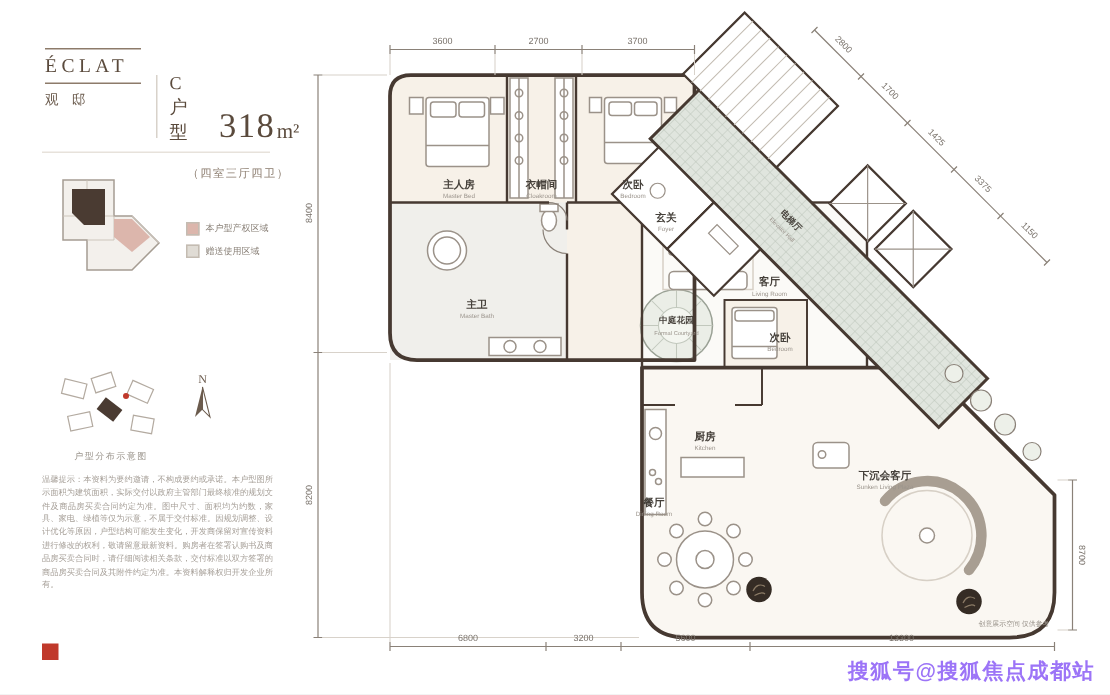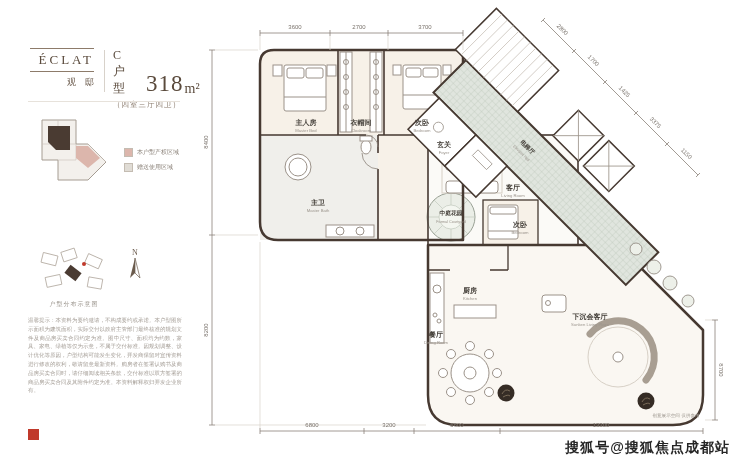--- a/index.html
+++ b/index.html
@@ -1,29 +1,29 @@
 <!DOCTYPE html>
 <html><head>
 <meta charset="utf-8">
 <style>
   html,body{margin:0;padding:0;background:#e9e9e9;}
   .page{position:relative;width:740px;height:463px;background:#ffffff;overflow:hidden;
         font-family:"Liberation Sans",sans-serif;}
   
-  .brand{position:absolute;left:30px;top:48px;width:64px;text-align:right;color:#5a4a3c;}
+  .brand{position:absolute;left:30px;top:32px;width:64px;text-align:left;color:#5a4a3c;}
   .brand .rule{height:1px;background:#8d7b6a;}
   .brand-name{font-family:"Liberation Serif",serif;font-size:13px;letter-spacing:3px;padding:3px 0;}
   .brand-sub{font-size:9px;letter-spacing:9px;margin-right:-9px;margin-top:4px;color:#6b5b4d;}
   .vdiv{position:absolute;left:104px;top:50px;height:42px;width:1px;background:#d8d2ca;}
   .unit{position:absolute;left:113px;top:48px;width:80px;color:#5a4a3c;}
   .unit-line{font-family:"Liberation Serif",serif;display:flex;align-items:flex-end;}
   .unit-prefix{font-size:12px;letter-spacing:1px;}
   .unit-area{font-size:23px;margin-left:20px;letter-spacing:1px;}
   .unit-areaunit{font-size:14px;margin-left:1px;}
-  .unit-rooms{font-size:7.5px;color:#8a7b6d;margin-top:3px;letter-spacing:1px;}
+  .unit-rooms{font-size:7.5px;color:#8a7b6d;margin-top:14px;letter-spacing:1px;text-align:right;}
   .hr1{position:absolute;left:28px;top:101px;width:152px;height:1px;background:#e7e2db;}
   .keyplan{position:absolute;left:30px;top:110px;}
   .legend{position:absolute;left:124px;top:148px;font-size:6px;color:#8a8178;}
   .legend-item{display:flex;align-items:center;margin-bottom:6px;}
   .legend-sw{width:7px;height:7px;margin-right:4px;border:0.5px solid #c4bcb2;}
   .sw1{background:#dcb6ac;}
   .sw2{background:#e0dcd5;}
   .compass{position:absolute;left:124px;top:246px;}
   .siteplan{position:absolute;left:34px;top:246px;}
   .site-caption{position:absolute;left:26px;top:300px;width:96px;text-align:center;font-size:6px;
@@ -43,21 +43,21 @@
   .door{fill:none;stroke:#8a8178;stroke-width:0.8;}
   .dimline{stroke:#8a8178;stroke-width:0.8;fill:none;}
   .ext{stroke:#d8d2ca;stroke-width:0.7;}
   .dim{font-size:6px;fill:#7a736c;text-anchor:middle;}
   .rzh{font-size:7px;fill:#45403a;font-weight:bold;text-anchor:middle;}
   .ren{font-size:4.2px;fill:#9b948c;text-anchor:middle;}
   .czh{font-size:5.8px;fill:#45403a;font-weight:bold;text-anchor:middle;}
   .cen{font-size:3.8px;fill:#9b948c;text-anchor:middle;}
   .note{font-size:4.6px;fill:#9a948c;text-anchor:middle;}
   
-  .watermark{position:absolute;right:10px;bottom:6px;font-size:14px;color:#000000;
+  .watermark{position:absolute;right:10px;bottom:6px;font-size:14px;color:#8b5cf6;
              letter-spacing:1px;font-weight:bold;opacity:0.85;}
 </style>
 </head>
 <body>
 
 <div class="page">
 
   <div class="brand">
     <div class="rule"></div>
     <div class="brand-name">ÉCLAT</div>

